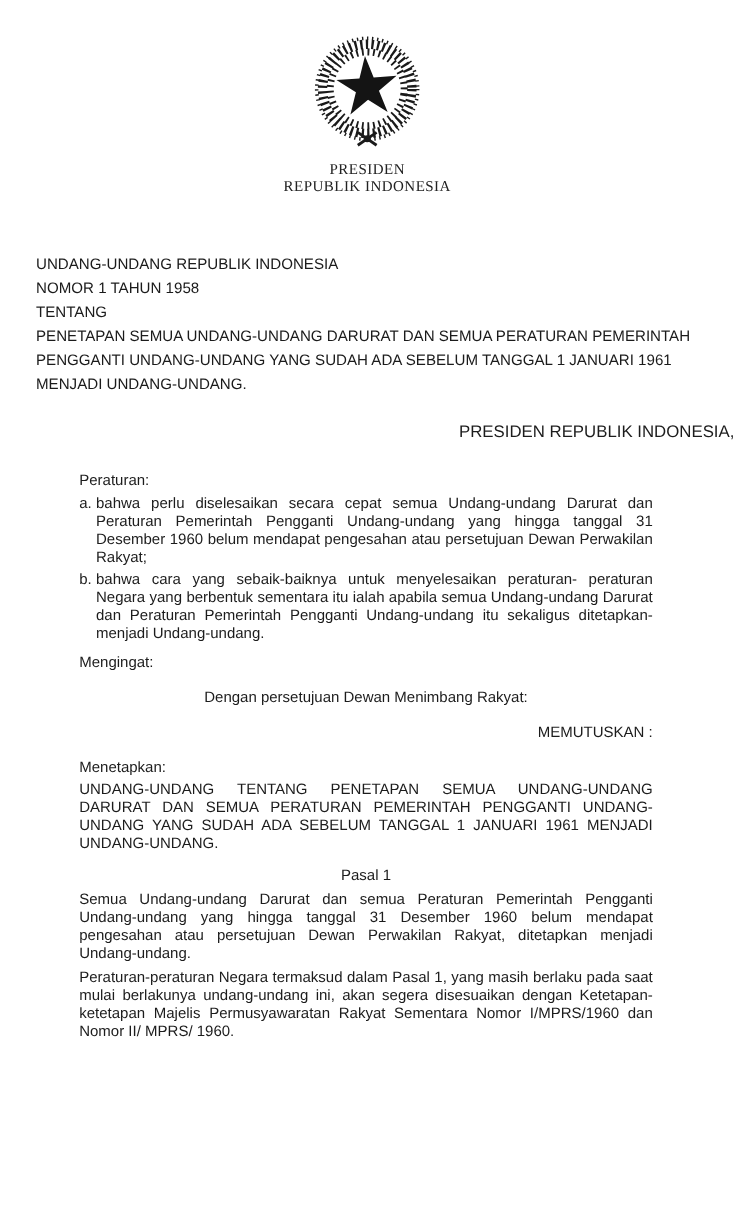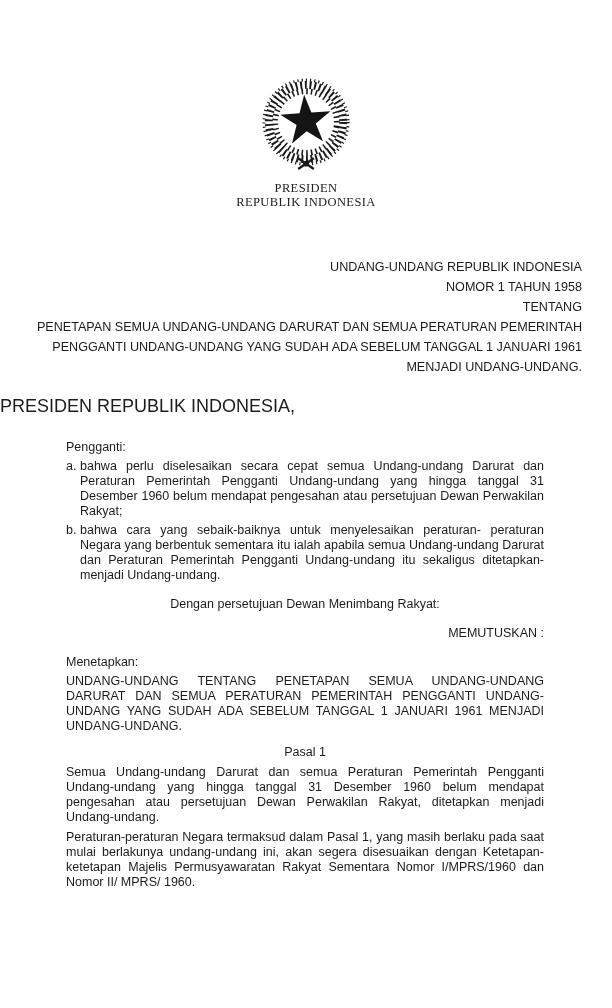--- a/index.html
+++ b/index.html
@@ -10,47 +10,46 @@
     color: #1c1c1c;
     overflow: hidden;
   }
   .page {
     position: relative;
     width: 612px; height: 1008px;
     background: #ffffff;
   }
   
   .emblem-wrap {
-    padding-top: 42px;
+    padding-top: 30px;
     text-align: center;
-    margin-top: 36px;
   }
   .emblem-wrap svg { display: inline-block; }
   .org-line {
     font-family: "Liberation Serif", serif;
     font-size: 12.5px;
     line-height: 14px;
     letter-spacing: 0.4px;
     text-align: center;
     color: #222;
   }
   .org-line.first { margin-top: 5px; }
   
   .title-block {
     margin-top: 48px;
-    text-align: right;
+    text-align: left;
     font-size: 12.6px;
     line-height: 20px;
     color: #1b1b1b;
   }
   .title-block div { padding: 0 30px; }
   .salutation {
     margin-top: 22px;
-    text-align: left;
-    font-size: 18px;
+    text-align: right;
+    font-size: 14px;
     line-height: 15px;
   }
   
   .content {
     margin-left: 66px;
     margin-right: 68px; 
     font-size: 12.5px;
     line-height: 15px;
   }
   .label { margin-top: 26px; }
@@ -120,32 +119,33 @@
     <div>TENTANG</div>
     <div>PENETAPAN SEMUA UNDANG-UNDANG DARURAT DAN SEMUA PERATURAN PEMERINTAH</div>
     <div>PENGGANTI UNDANG-UNDANG YANG SUDAH ADA SEBELUM TANGGAL 1 JANUARI 1961</div>
     <div>MENJADI UNDANG-UNDANG.</div>
   </div>
 
   <div class="salutation">PRESIDEN REPUBLIK INDONESIA,</div>
 
   <div class="content">
 
-    <div class="label">Pengganti:</div>
+    <div class="label">Peraturan:</div>
 
     <div class="list-item">
       <span class="marker">a.</span>
       <span>bahwa perlu diselesaikan secara cepat semua Undang-undang Darurat dan Peraturan Pemerintah Pengganti Undang-undang yang hingga tanggal 31 Desember 1960 belum mendapat pengesahan atau persetujuan Dewan Perwakilan Rakyat;</span>
     </div>
 
     <div class="list-item">
       <span class="marker">b.</span>
       <span>bahwa cara yang sebaik-baiknya untuk menyelesaikan peraturan- peraturan Negara yang berbentuk sementara itu ialah apabila semua Undang-undang Darurat dan Peraturan Pemerintah Pengganti Undang-undang itu sekaligus ditetapkan-menjadi Undang-undang.</span>
     </div>
 
+    <div class="label-tight">Mengingat:</div>
 
     <div class="centered-line">Dengan persetujuan Dewan Menimbang Rakyat:</div>
 
     <div class="decision-heading">MEMUTUSKAN :</div>
 
     <div class="enacting-label">Menetapkan:</div>
     <div class="justified">UNDANG-UNDANG TENTANG PENETAPAN SEMUA UNDANG-UNDANG DARURAT DAN SEMUA PERATURAN PEMERINTAH PENGGANTI UNDANG-UNDANG YANG SUDAH ADA SEBELUM TANGGAL 1 JANUARI 1961 MENJADI UNDANG-UNDANG.</div>
 
     <div class="article-heading">Pasal 1</div>
     <div class="article-body">Semua Undang-undang Darurat dan semua Peraturan Pemerintah Pengganti Undang-undang yang hingga tanggal 31 Desember 1960 belum mendapat pengesahan atau persetujuan Dewan Perwakilan Rakyat, ditetapkan menjadi Undang-undang.</div>

